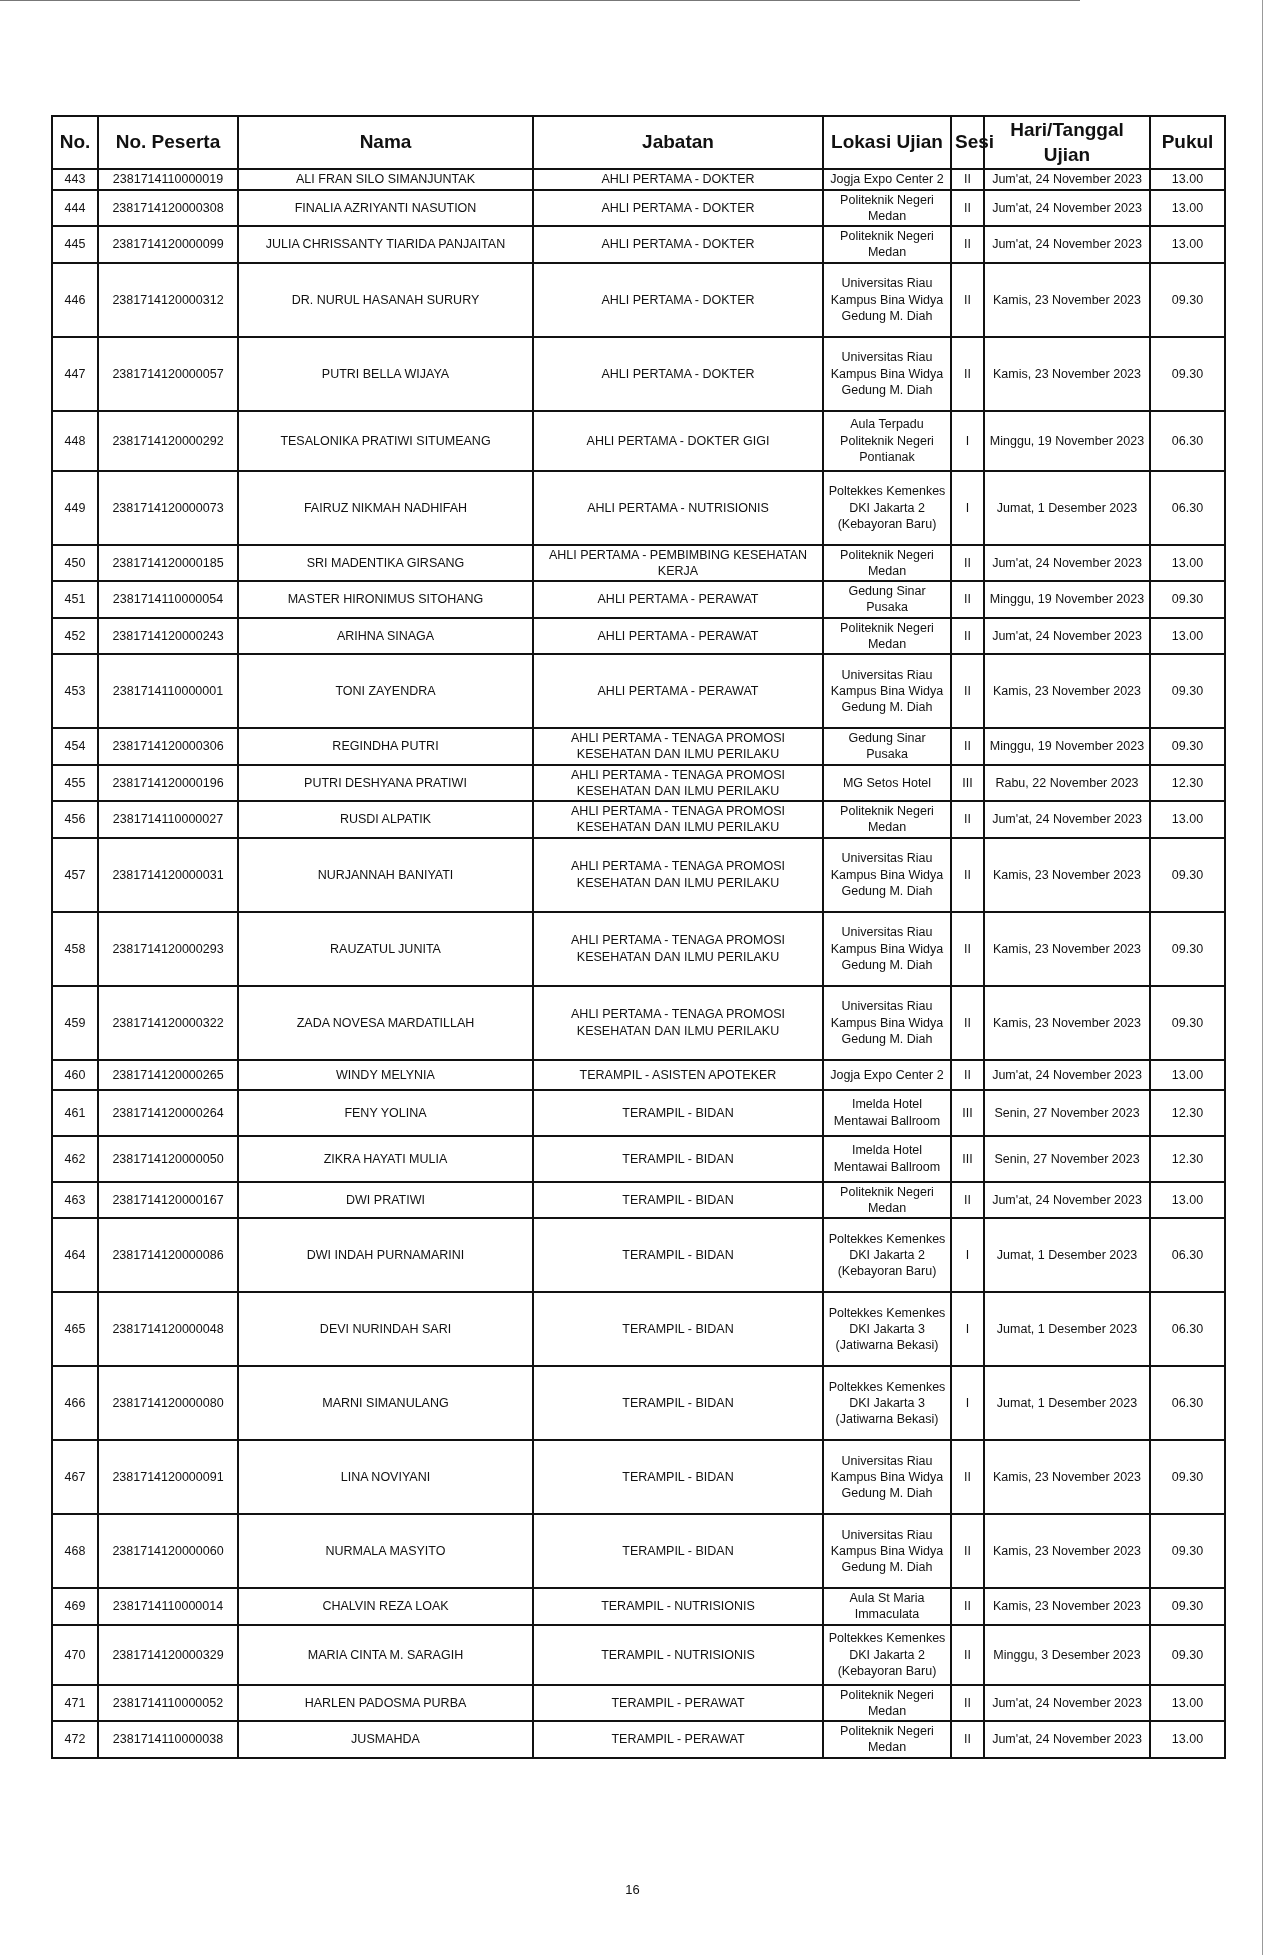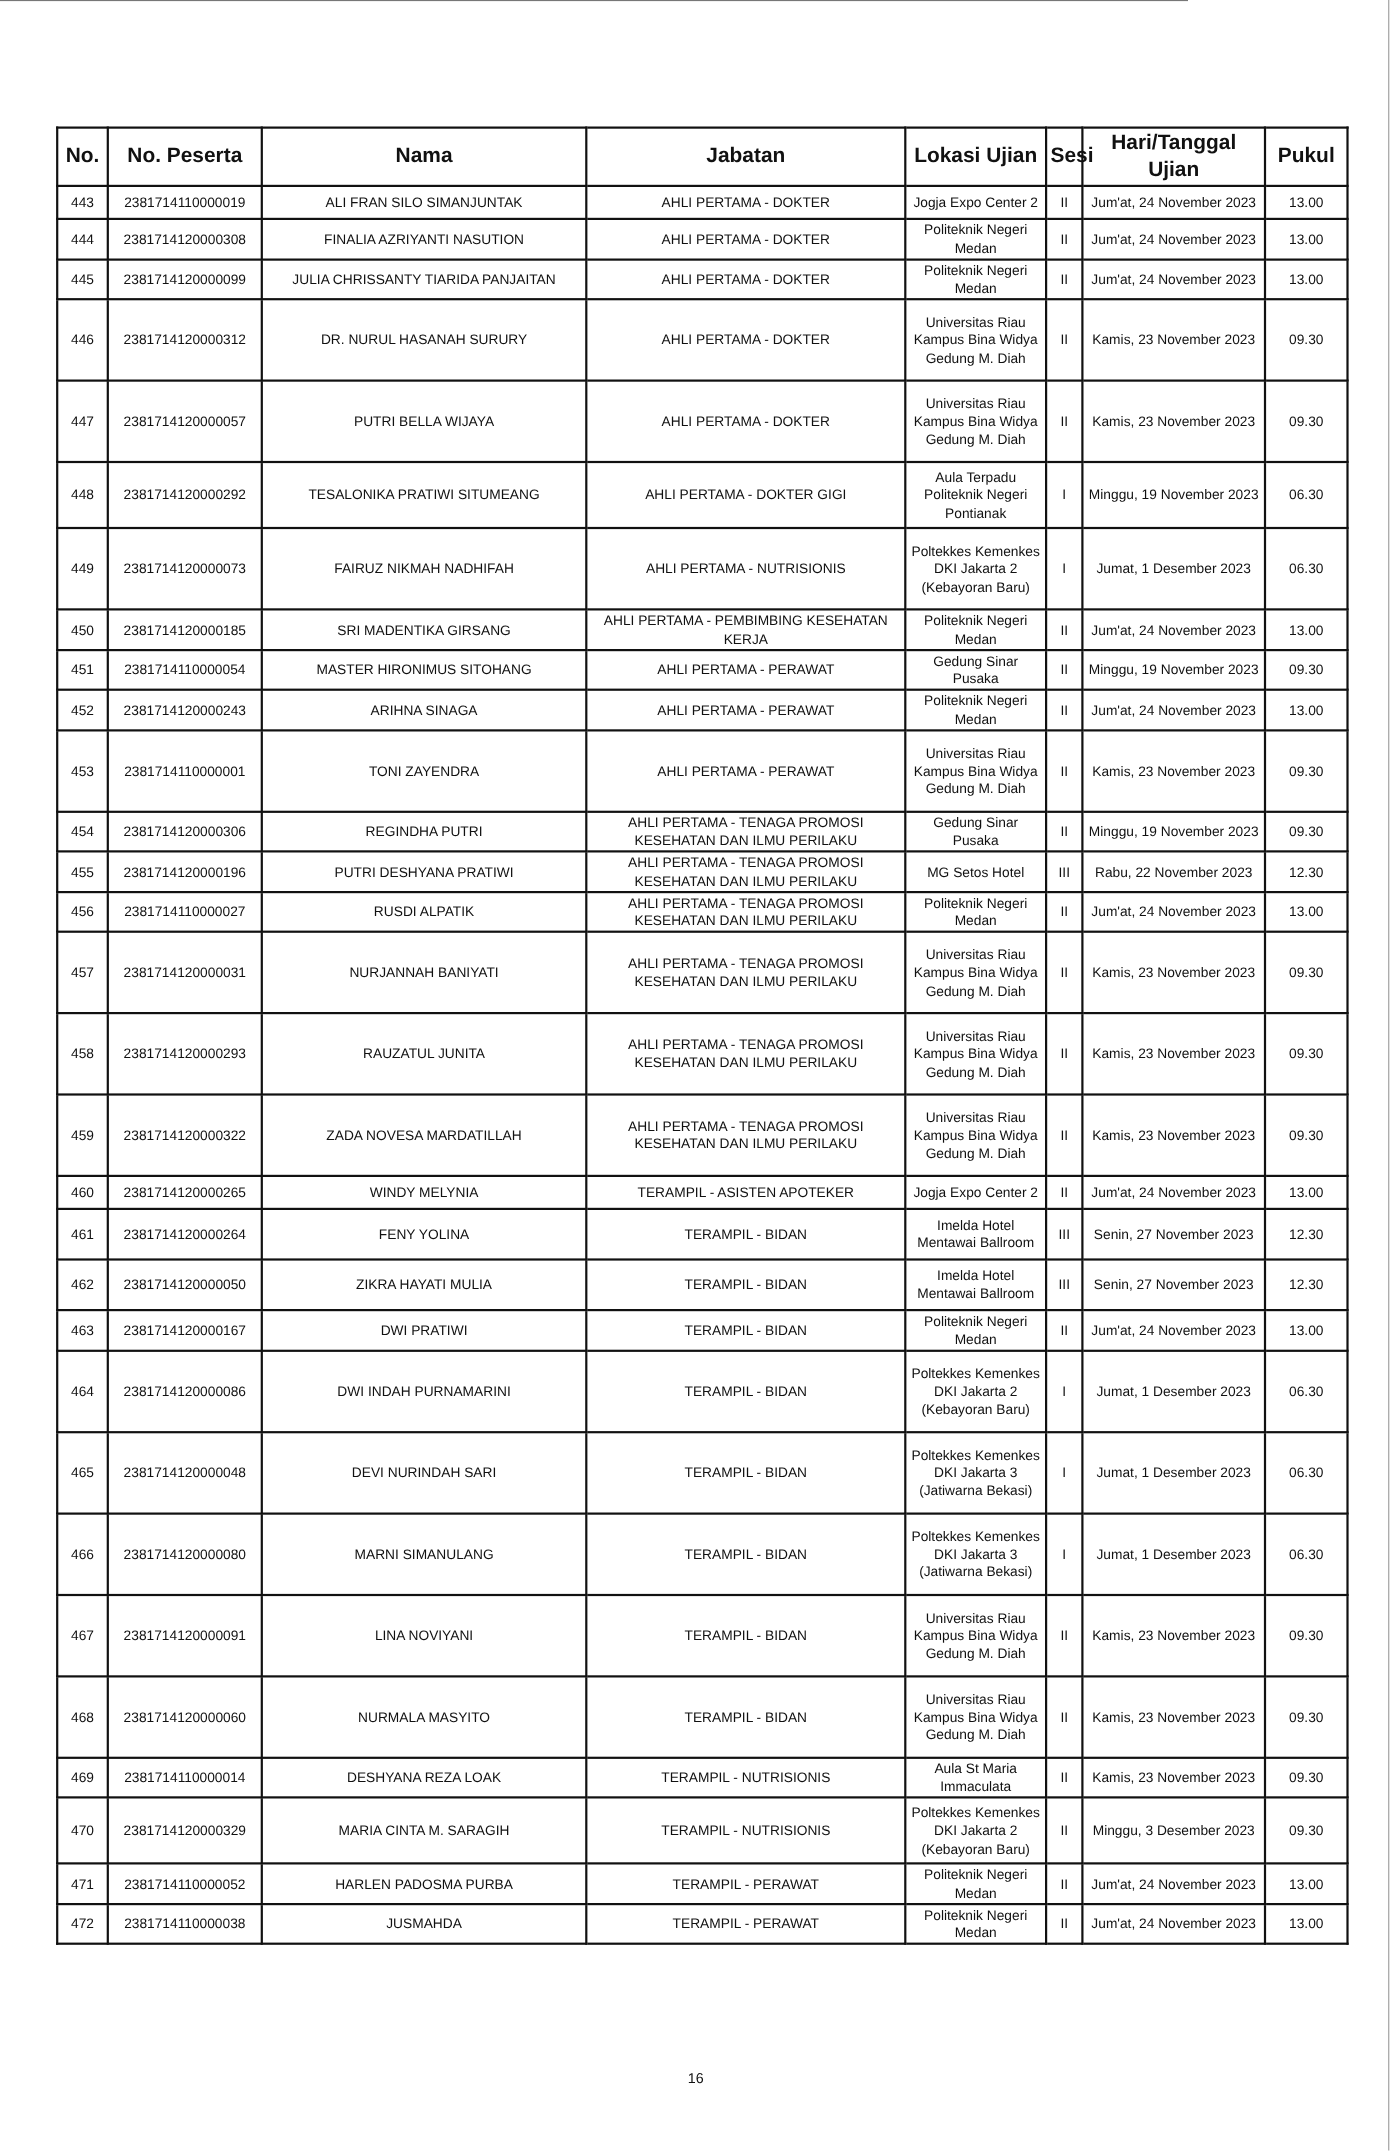--- a/index.html
+++ b/index.html
@@ -43,21 +43,21 @@
       <th>No. Peserta</th>
       <th>Nama</th>
       <th>Jabatan</th>
       <th>Lokasi Ujian</th>
       <th>Sesi</th>
       <th>Hari/Tanggal Ujian</th>
       <th>Pukul</th>
     </tr>
   </thead>
   <tbody id="table-body">
-      <tr style="height: 30px;">
+      <tr style="height: 20px;">
         <td>443</td>
         <td>2381714110000019</td>
         <td>ALI FRAN SILO SIMANJUNTAK</td>
         <td>AHLI PERTAMA - DOKTER</td>
         <td class="loc">Jogja Expo Center 2</td>
         <td class="sesi">II</td>
         <td class="date">Jum'at, 24 November 2023</td>
         <td class="time">13.00</td>
       </tr>
       <tr style="height: 30px;">
@@ -306,21 +306,21 @@
         <td>NURMALA MASYITO</td>
         <td>TERAMPIL - BIDAN</td>
         <td class="loc">Universitas Riau Kampus Bina Widya Gedung M. Diah</td>
         <td class="sesi">II</td>
         <td class="date">Kamis, 23 November 2023</td>
         <td class="time">09.30</td>
       </tr>
       <tr style="height: 30px;">
         <td>469</td>
         <td>2381714110000014</td>
-        <td>DESHYANA REZA LOAK</td>
+        <td>CHALVIN REZA LOAK</td>
         <td>TERAMPIL - NUTRISIONIS</td>
         <td class="loc">Aula St Maria Immaculata</td>
         <td class="sesi">II</td>
         <td class="date">Kamis, 23 November 2023</td>
         <td class="time">09.30</td>
       </tr>
       <tr style="height: 60px;">
         <td>470</td>
         <td>2381714120000329</td>
         <td>MARIA CINTA M. SARAGIH</td>

